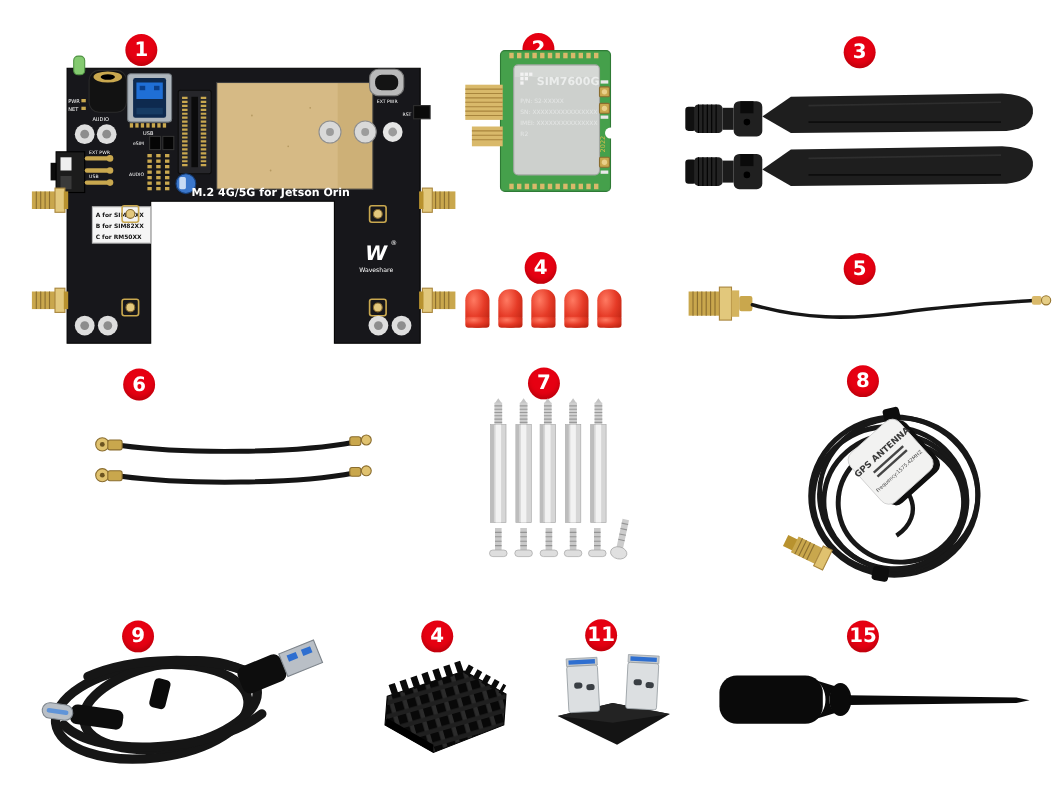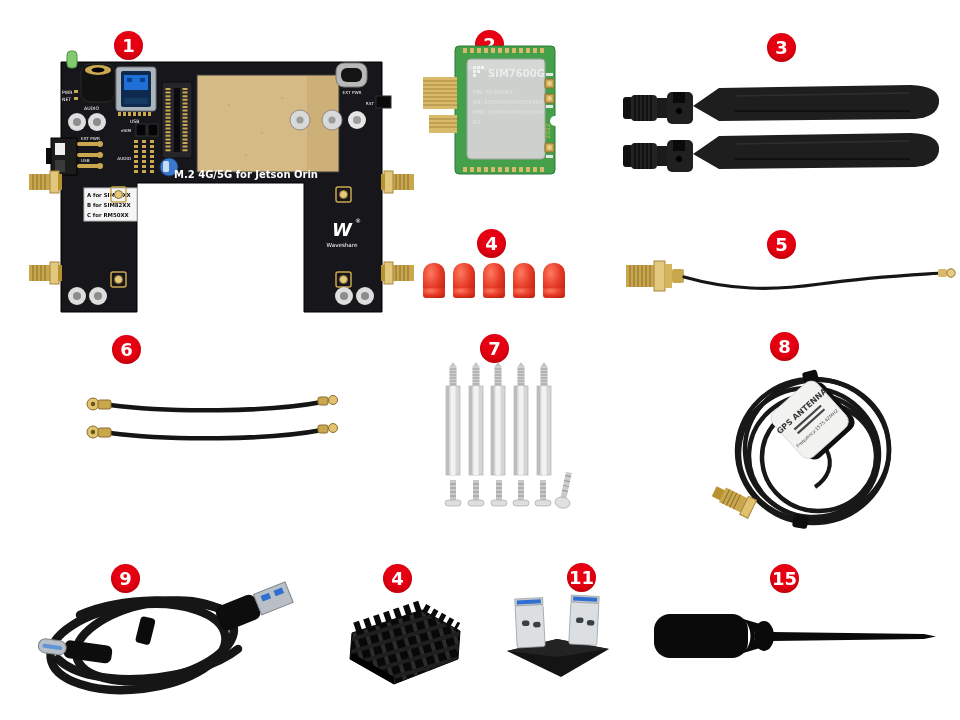--- a/index.html
+++ b/index.html
@@ -22,21 +22,21 @@
   <div class="badge" style="left:114px;top:31px">1</div>
   <div class="badge" style="left:475px;top:30px">2</div>
   <div class="badge" style="left:767px;top:33px">3</div>
   <div class="badge" style="left:477px;top:229px">4</div>
   <div class="badge" style="left:767px;top:230px">5</div>
   <div class="badge" style="left:112px;top:335px">6</div>
   <div class="badge" style="left:480px;top:334px">7</div>
   <div class="badge" style="left:770px;top:332px">8</div>
   <div class="badge" style="left:111px;top:564px">9</div>
   <div class="badge" style="left:383px;top:564px">4</div>
-  <div class="badge" style="left:567px;top:563px">11</div>
+  <div class="badge" style="left:532px;top:563px">11</div>
   <div class="badge" style="left:770px;top:564px">15</div>
 
   <div class="item" style="left:24px;top:50px">
   <svg width="395" height="270" viewBox="0 0 395 270">
 
     <path d="M37,12 H358 V262 H280 V133 H113 V262 H37 Z" fill="#17171b" stroke="#000" stroke-width="1"></path>
 
     <rect x="173" y="25" width="142" height="97" fill="#d6ba85"></rect>
     <rect x="283" y="25" width="32" height="97" fill="#cdb077"></rect>
     <rect x="173" y="25" width="142" height="97" fill="none" stroke="#3c3c3c" stroke-width="1"></rect>

